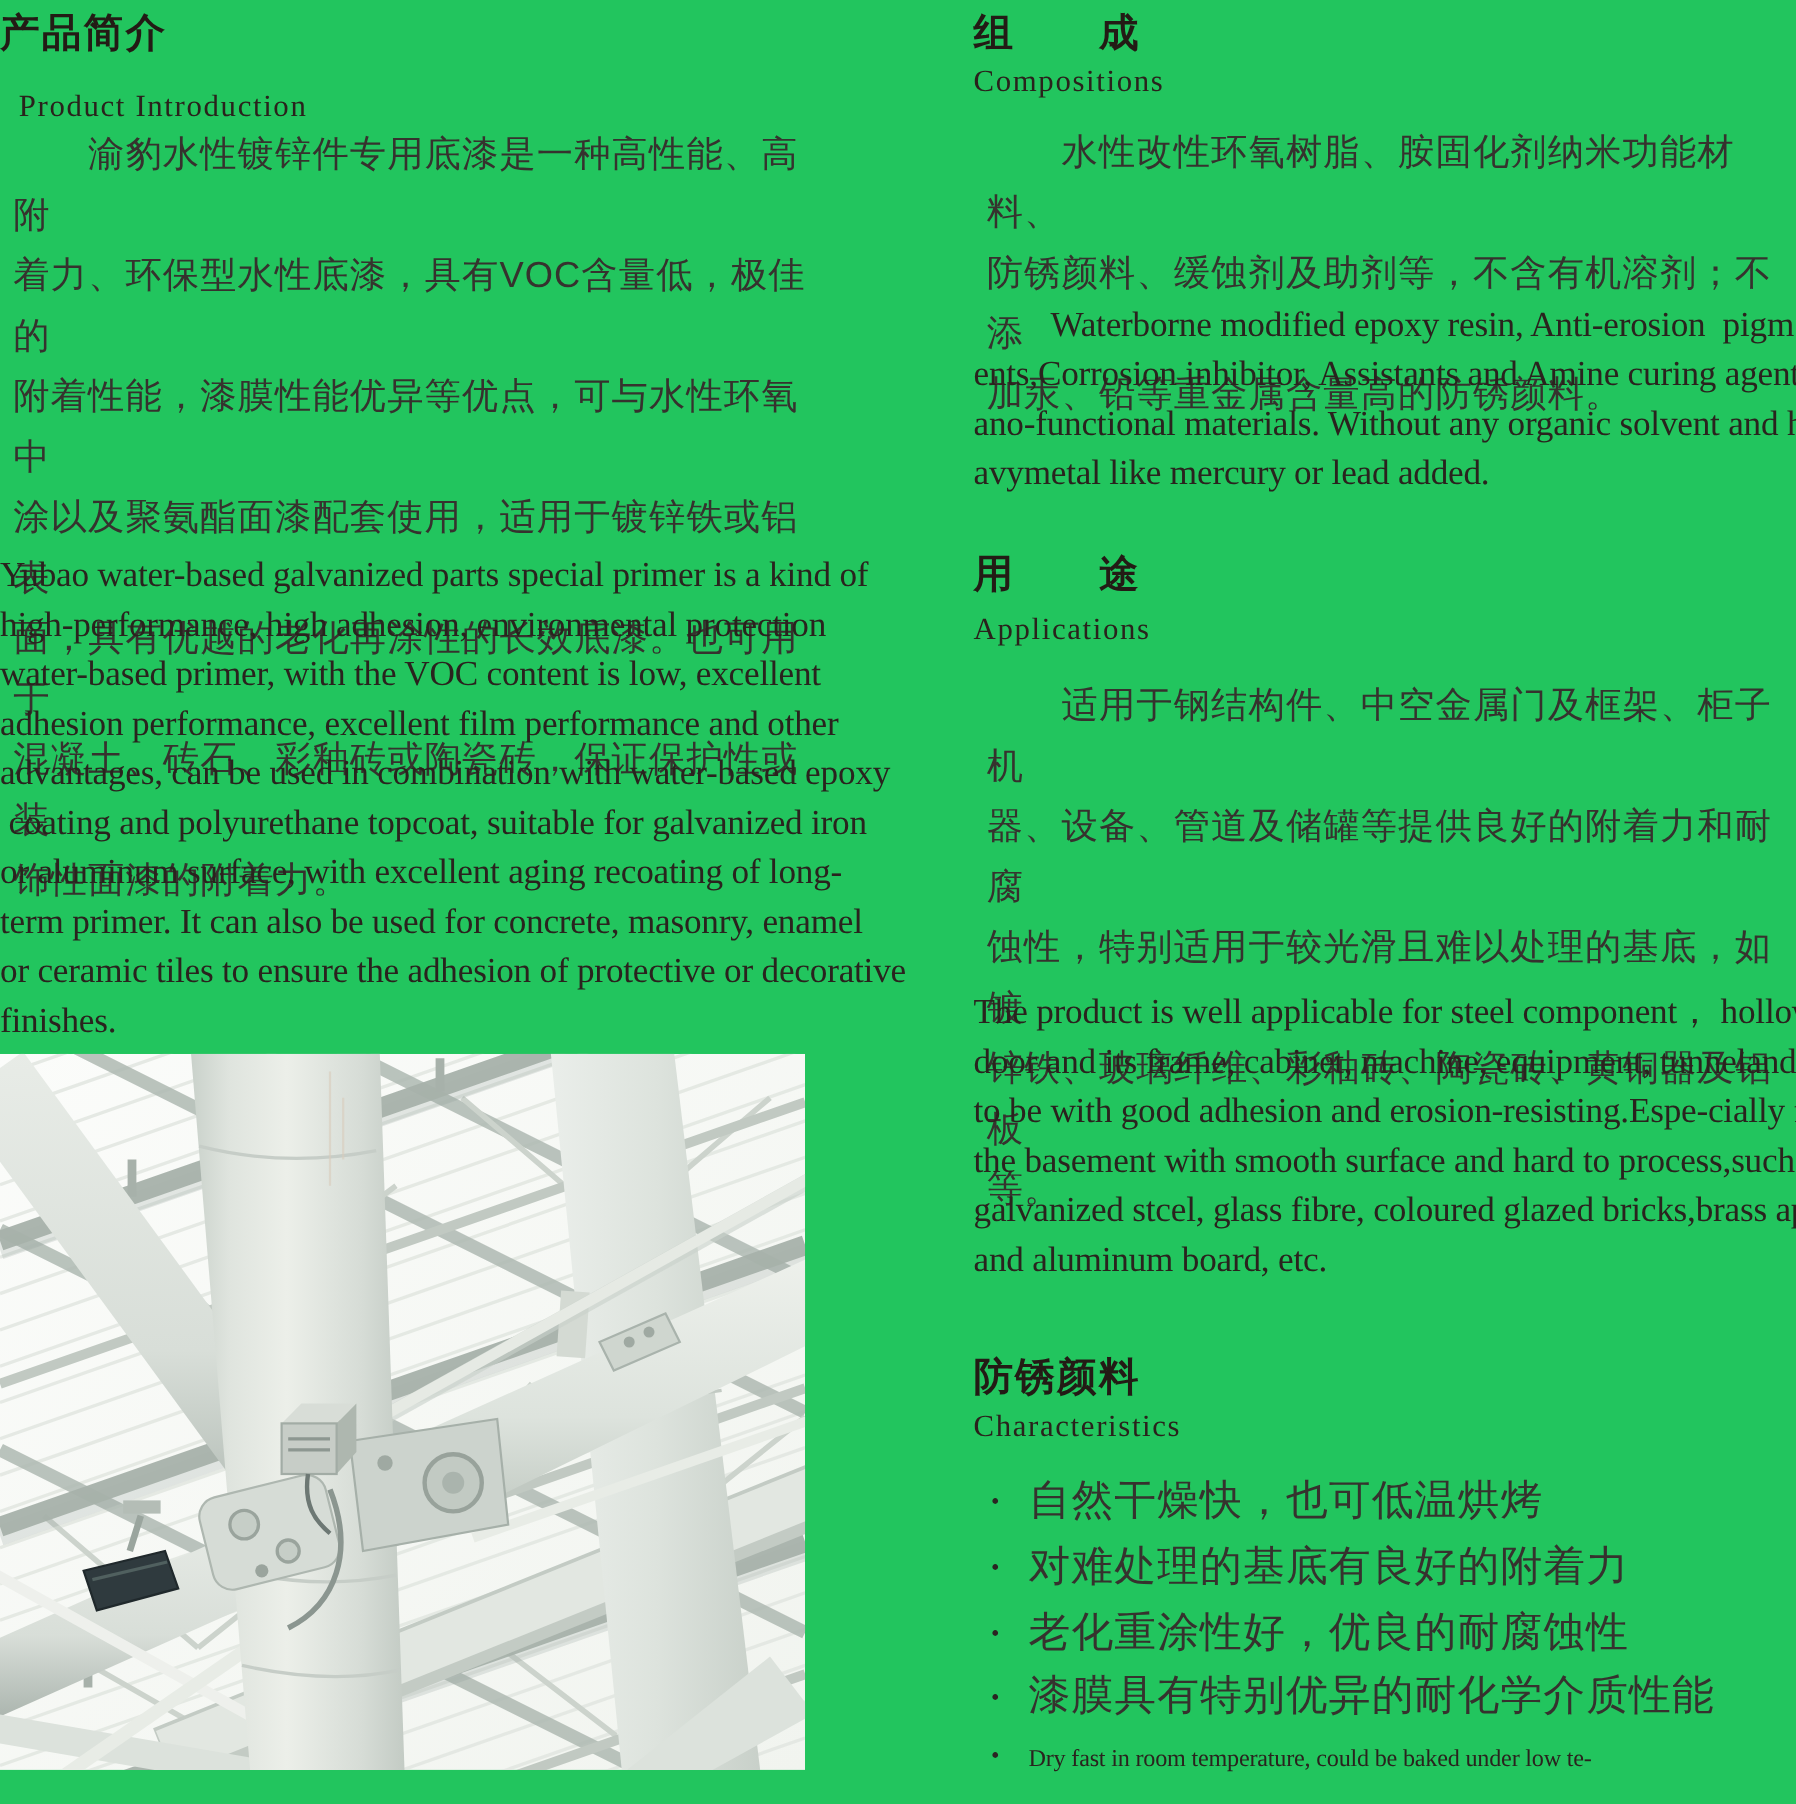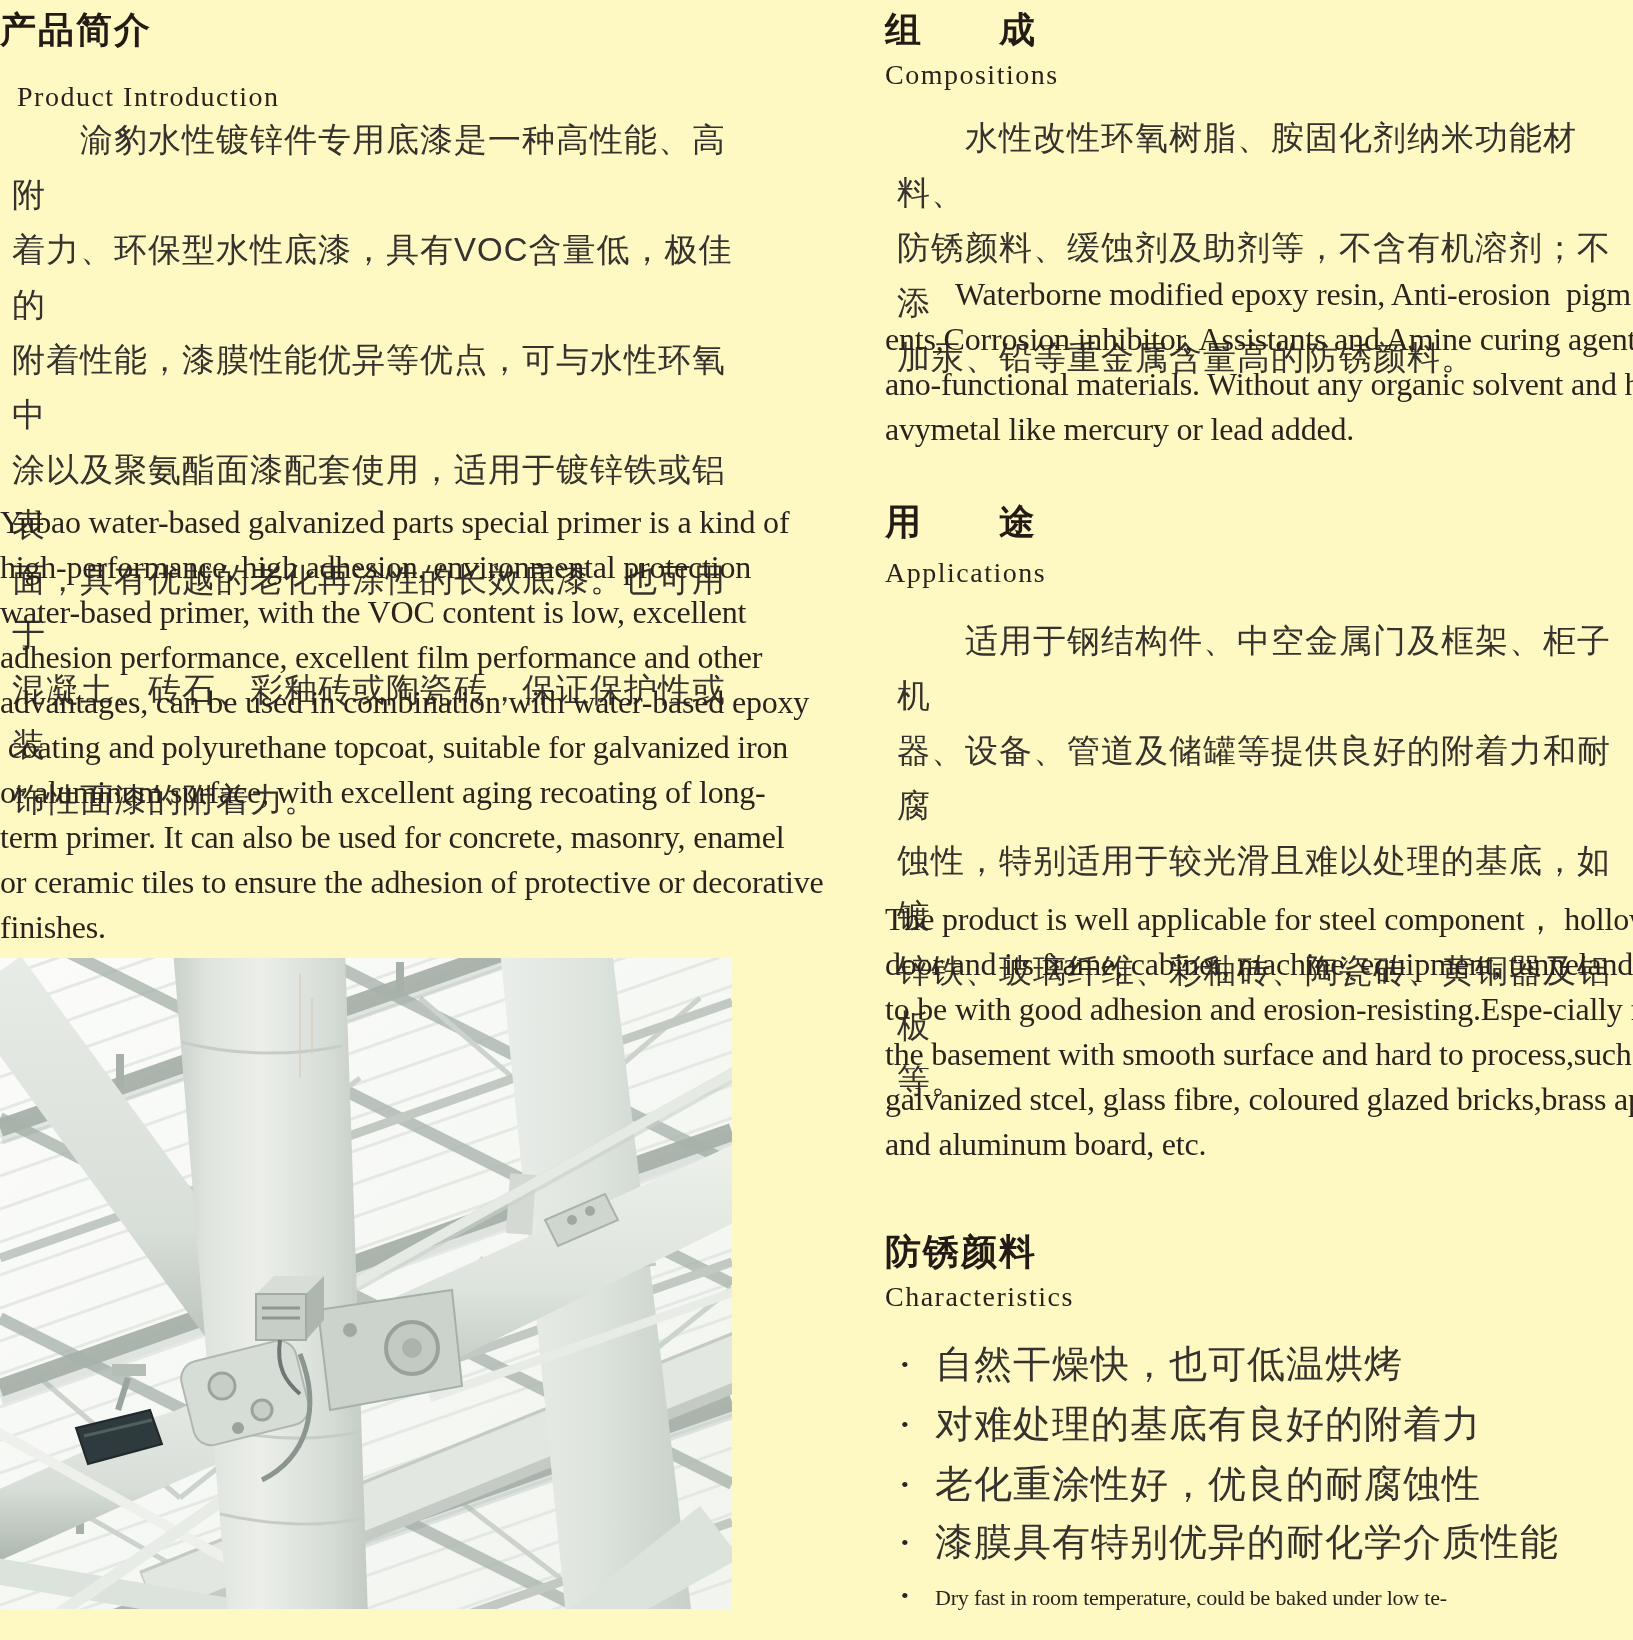--- a/index.html
+++ b/index.html
@@ -1,16 +1,16 @@
 <!DOCTYPE html>
 <html><head>
 <meta charset="utf-8">
 <style>
   html,body{margin:0;padding:0;background:#ffffff;}
-  .page{position:relative;width:1633px;height:1640px;background:#fef9c3;overflow:hidden;
+  .page{position:relative;width:1633px;height:1640px;background:#22c55e;overflow:hidden;
         font-family:"Liberation Sans",sans-serif;color:#2e2a27;}
   .blk{position:absolute;margin:0;}
   
   .col-left{position:absolute;left:0;top:0;width:745px;height:1640px;}
   .col-right{position:absolute;left:885px;top:0;width:748px;height:1312px;}
   
   .zh-head{font-family:"Liberation Sans",sans-serif;font-size:36px;line-height:44px;
            font-weight:900;color:#231b15;letter-spacing:2px;white-space:pre;}
   .en-head{font-family:"Liberation Serif",serif;font-size:28px;line-height:34px;
            font-weight:400;color:#2a221c;letter-spacing:1.5px;}

